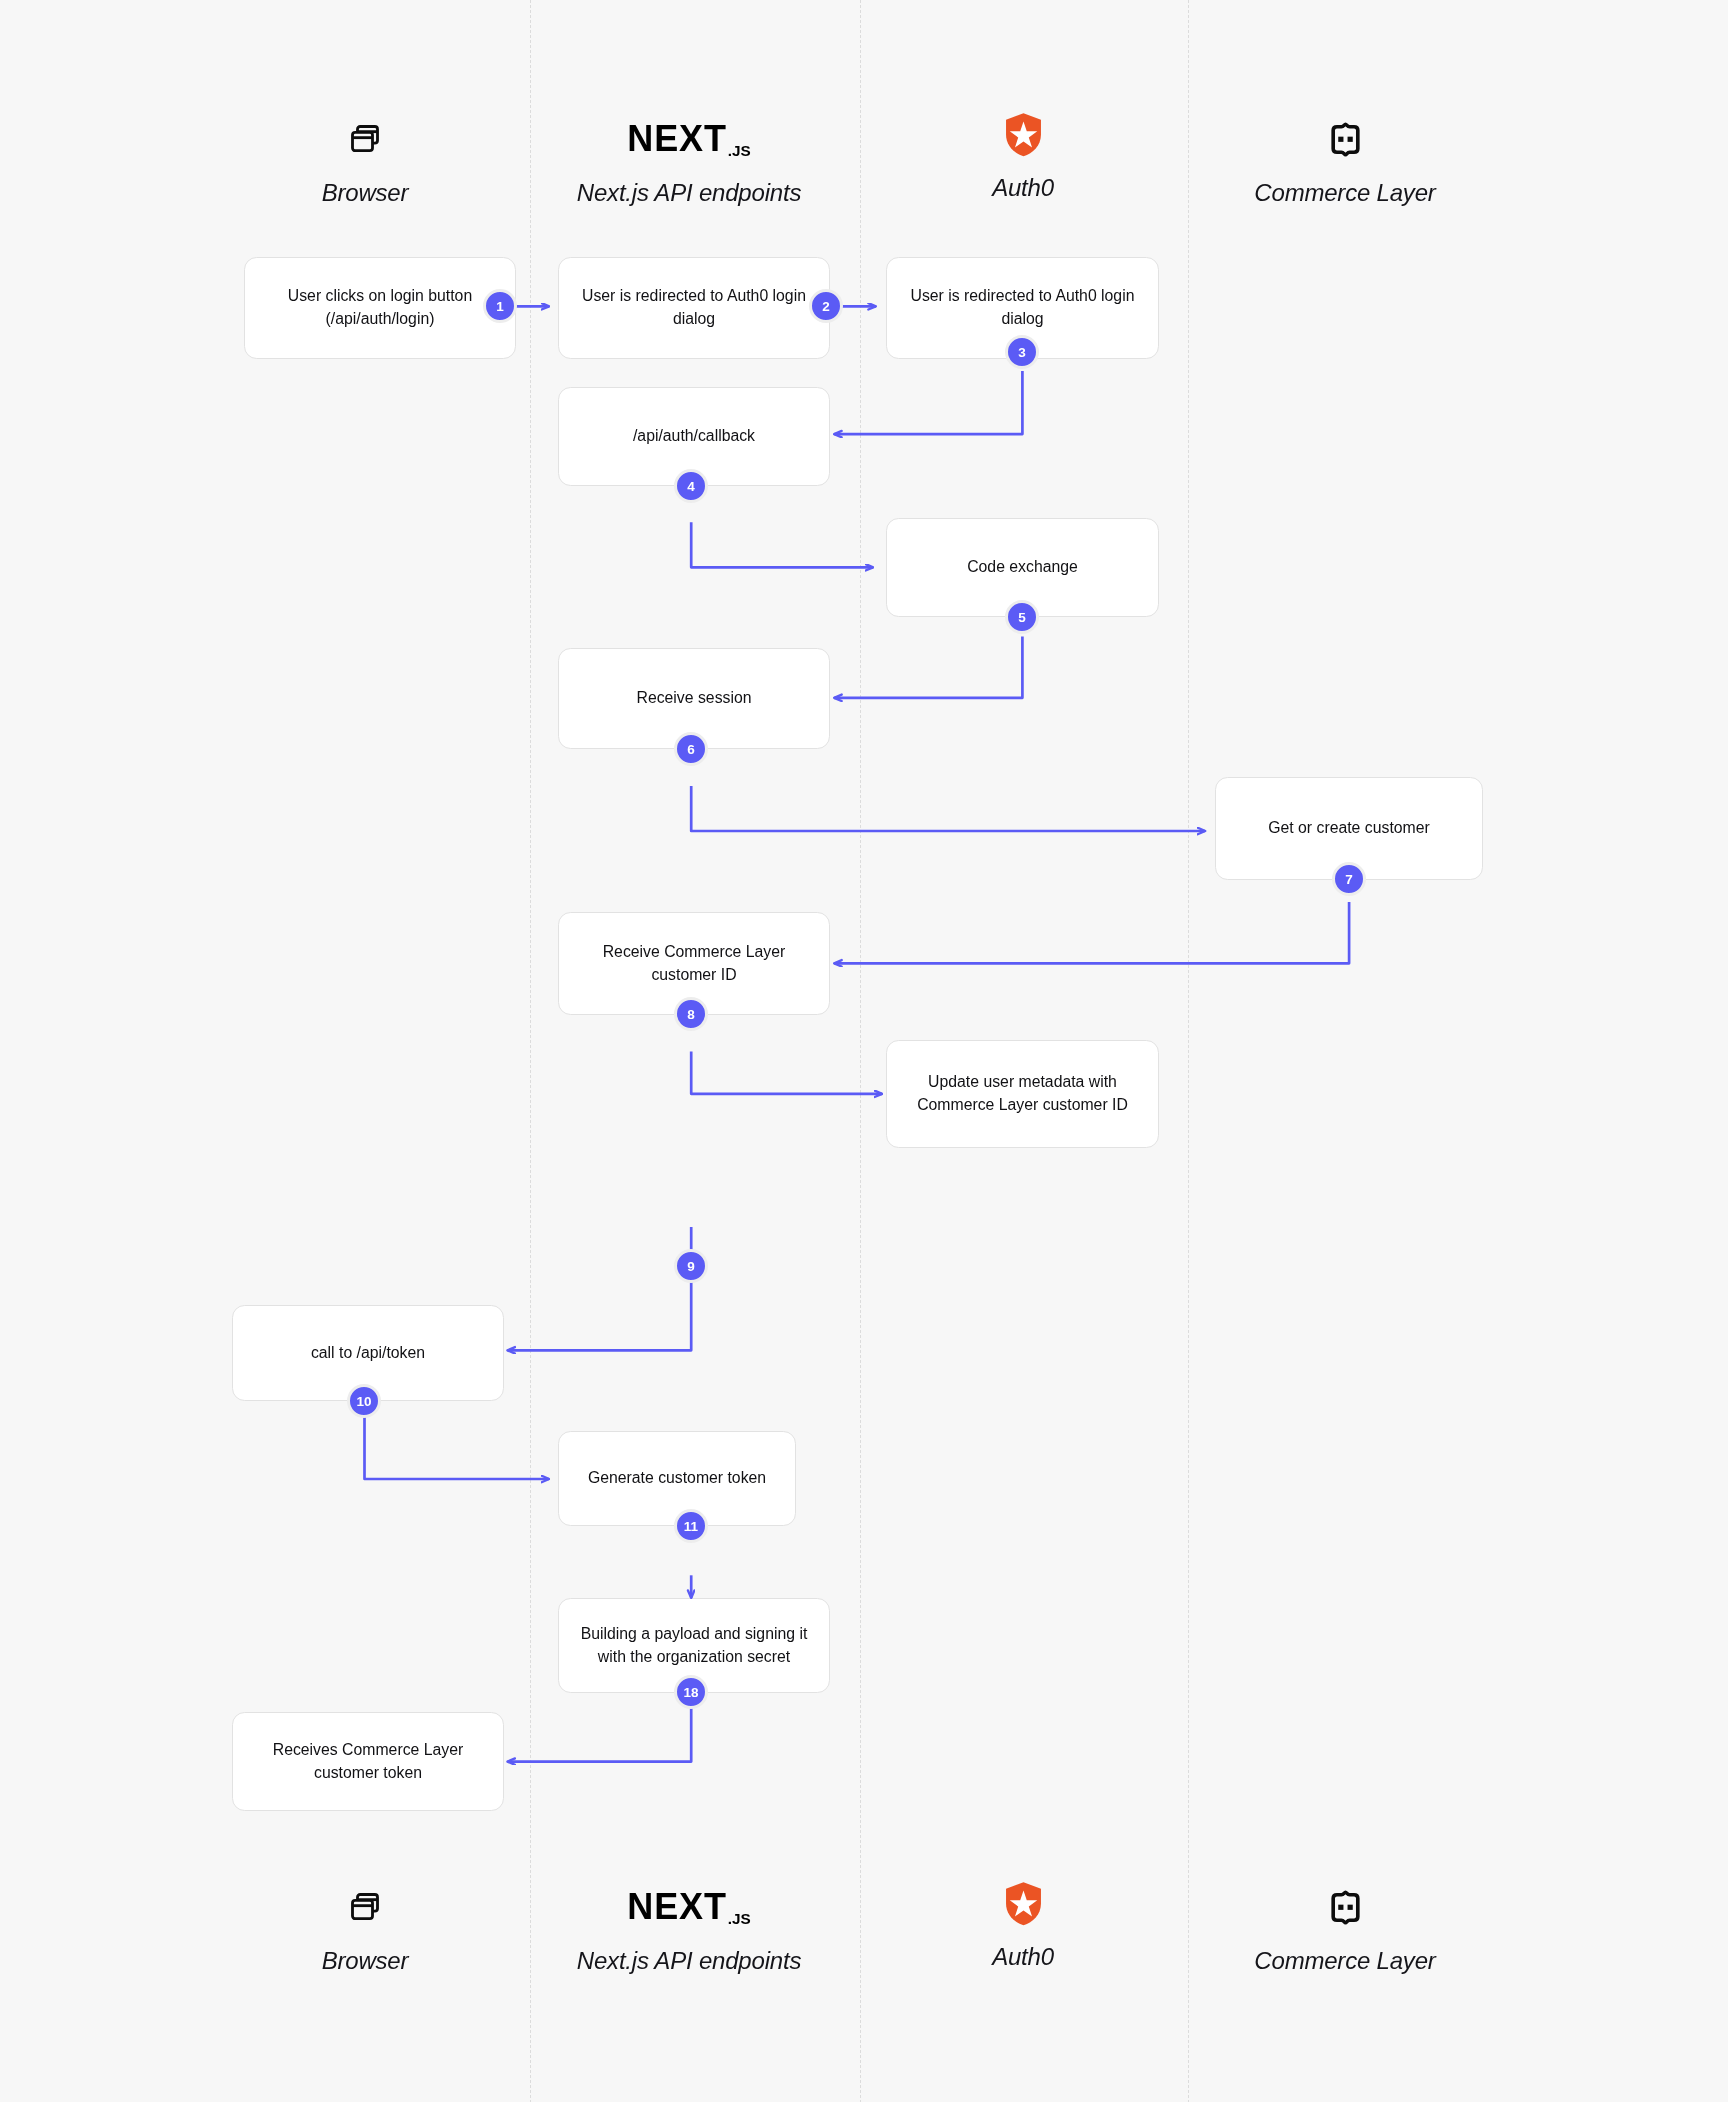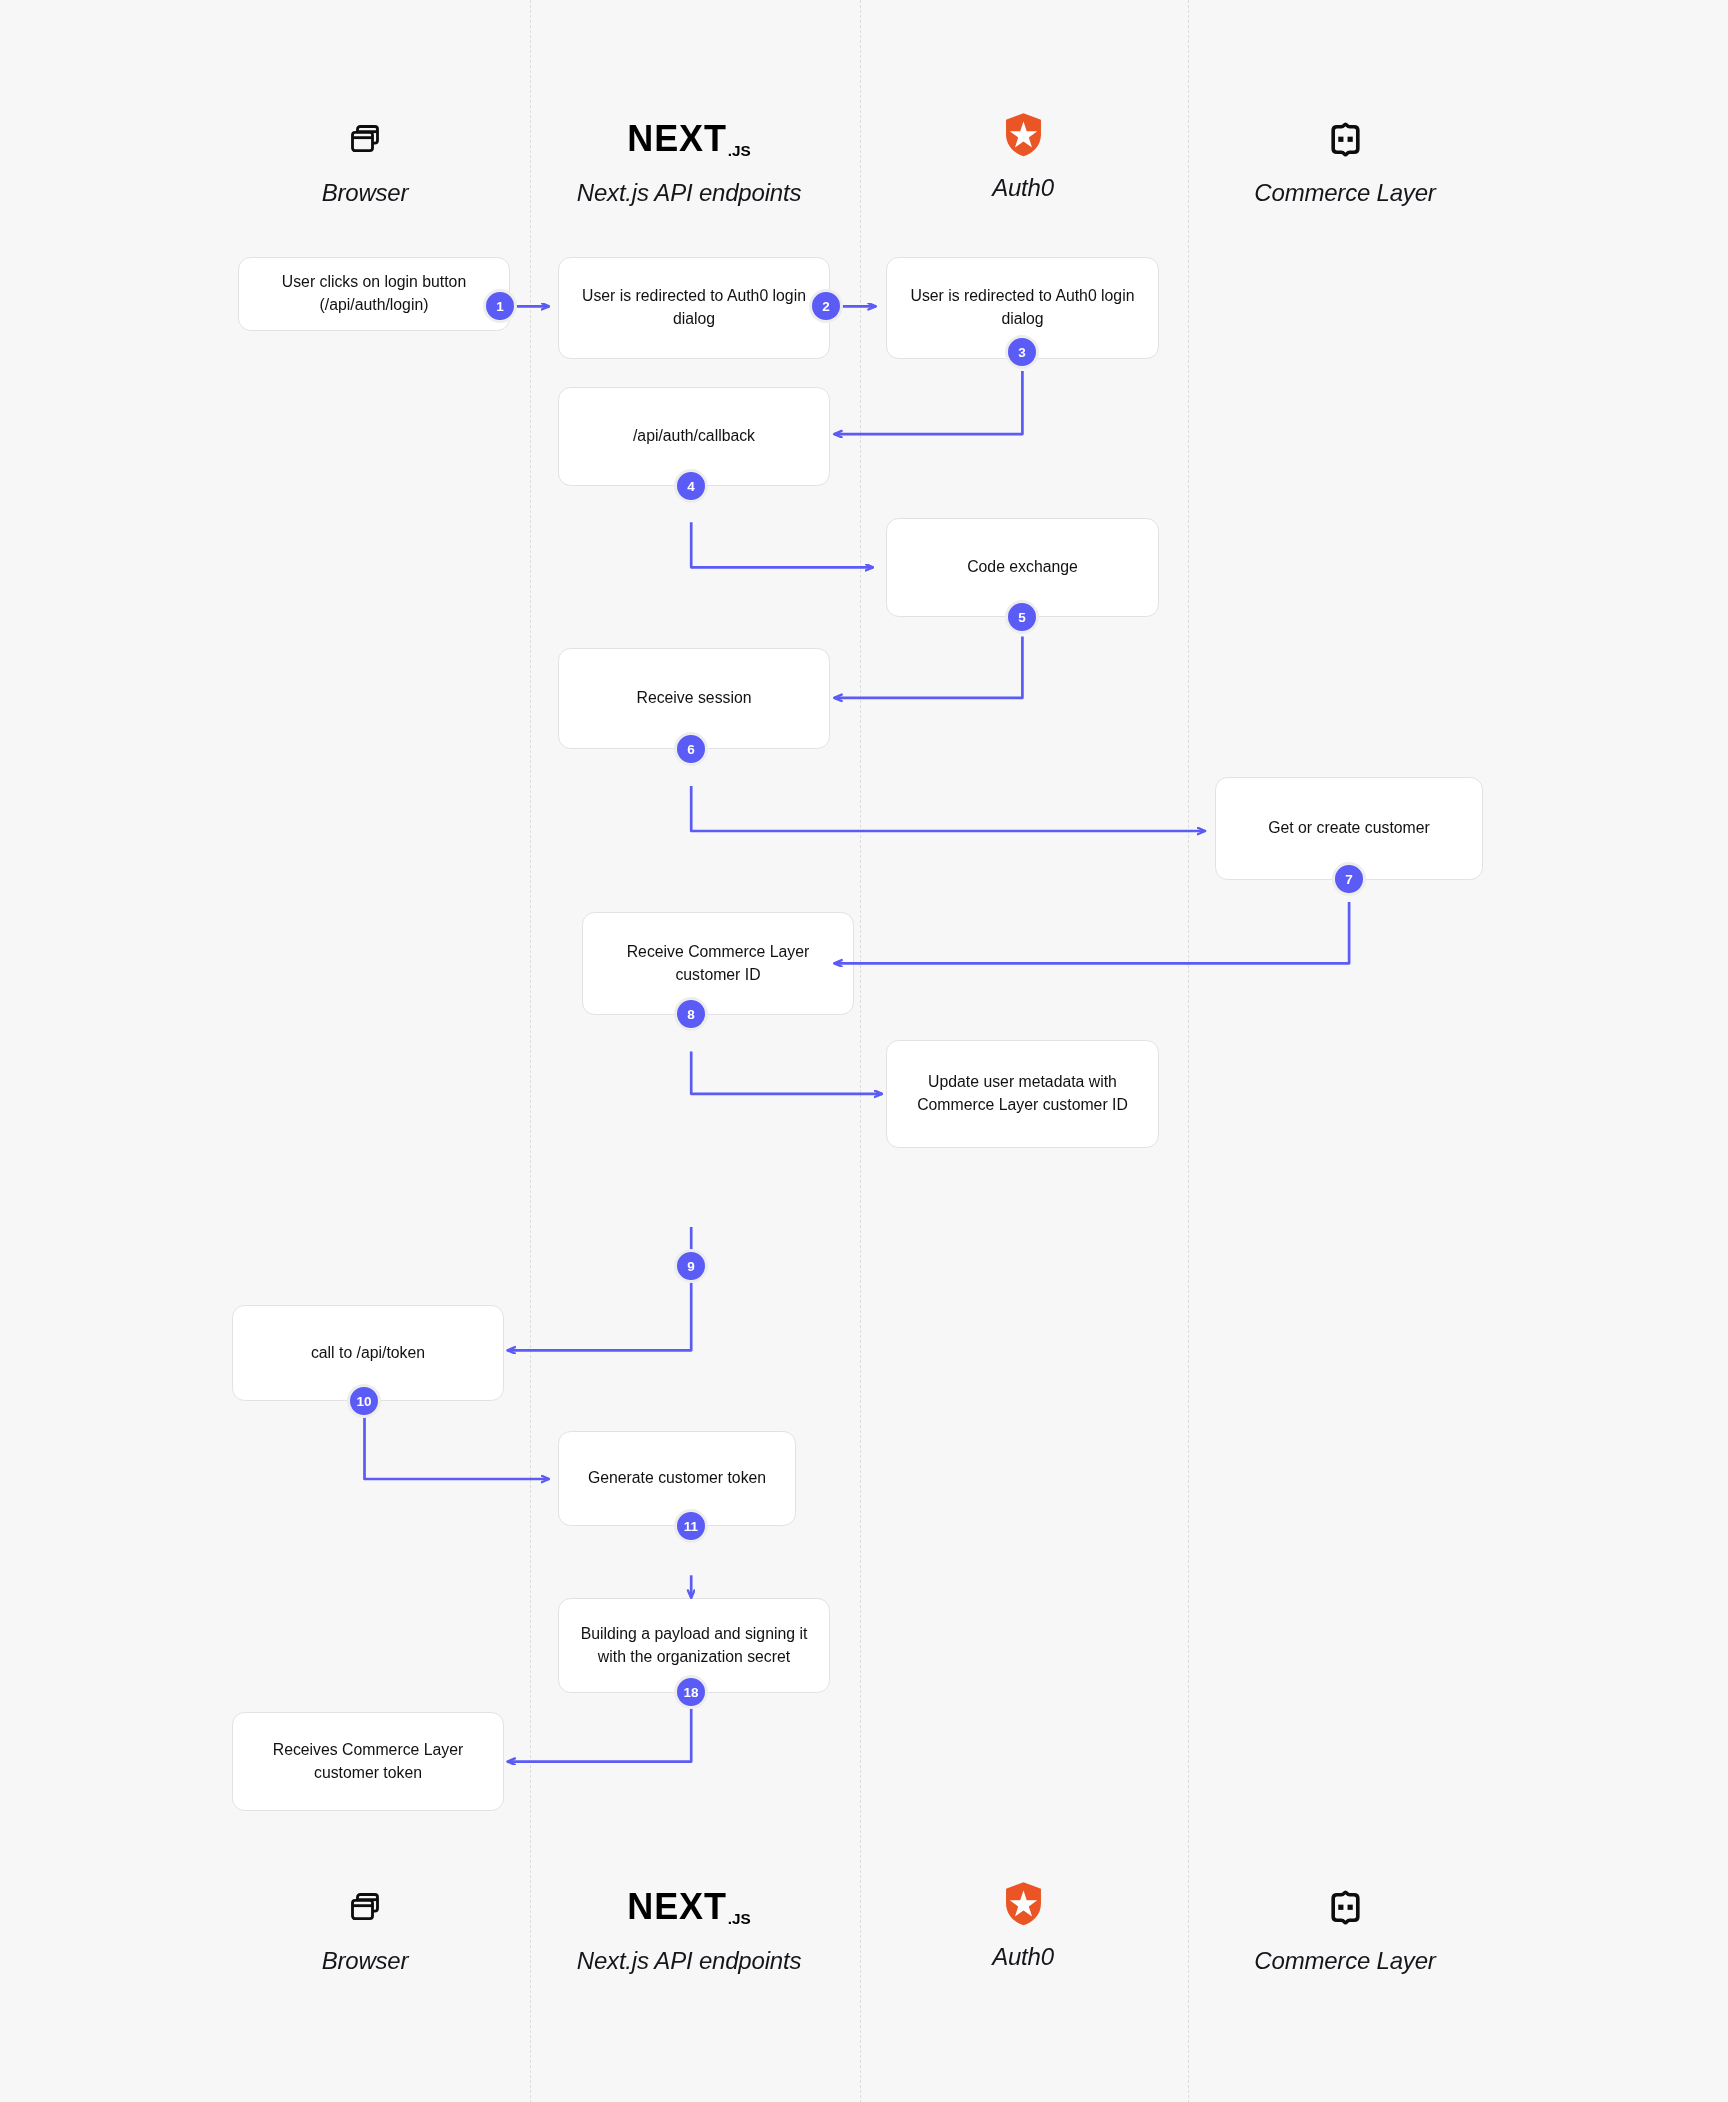--- a/index.html
+++ b/index.html
@@ -149,35 +149,35 @@
       <path d="M768,1363 L768,1500 L564,1500" marker-end="url(#ah)"></path>
 
       <path d="M405,1558 L405,1643 L610,1643" marker-end="url(#ah)"></path>
 
       <path d="M768,1750 L768,1775" marker-end="url(#ah)"></path>
 
       <path d="M768,1875 L768,1957 L564,1957" marker-end="url(#ah)"></path>
     </g>
   </svg>
 
-  <div class="node" style="left:238px;top:257px;width:272px;height:74px;">User clicks on login button (/api/auth/login)</div>
+  <div class="node" style="left:244px;top:257px;width:272px;height:102px;">User clicks on login button (/api/auth/login)</div>
 
   <div class="node" style="left:558px;top:257px;width:272px;height:102px;">User is redirected to Auth0 login dialog</div>
 
   <div class="node" style="left:886px;top:257px;width:273px;height:102px;">User is redirected to Auth0 login dialog</div>
 
   <div class="node" style="left:558px;top:387px;width:272px;height:99px;">/api/auth/callback</div>
 
   <div class="node" style="left:886px;top:518px;width:273px;height:99px;text-align:center;">Code exchange</div>
 
   <div class="node" style="left:558px;top:648px;width:272px;height:101px;">Receive session</div>
 
   <div class="node" style="left:1215px;top:777px;width:268px;height:103px;">Get or create customer</div>
 
-  <div class="node" style="left:558px;top:912px;width:272px;height:103px;margin-left:24px;">Receive Commerce Layer customer ID</div>
+  <div class="node" style="left:558px;top:912px;width:272px;height:103px;">Receive Commerce Layer customer ID</div>
 
   <div class="node" style="left:886px;top:1040px;width:273px;height:108px;">Update user metadata with Commerce Layer customer ID</div>
 
 
   <div class="node" style="left:232px;top:1305px;width:272px;height:96px;">call to /api/token</div>
 
   <div class="node" style="left:558px;top:1431px;width:238px;height:95px;">Generate customer token</div>
 
   <div class="node" style="left:558px;top:1598px;width:272px;height:95px;">Building a payload and signing it with the organization secret</div>
 

